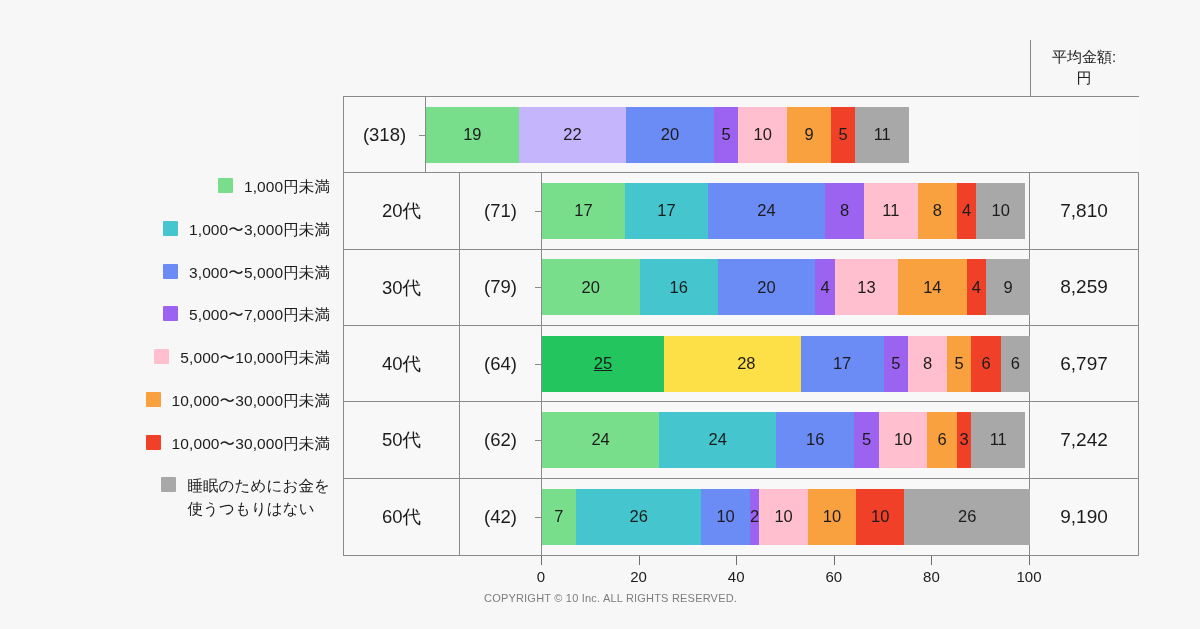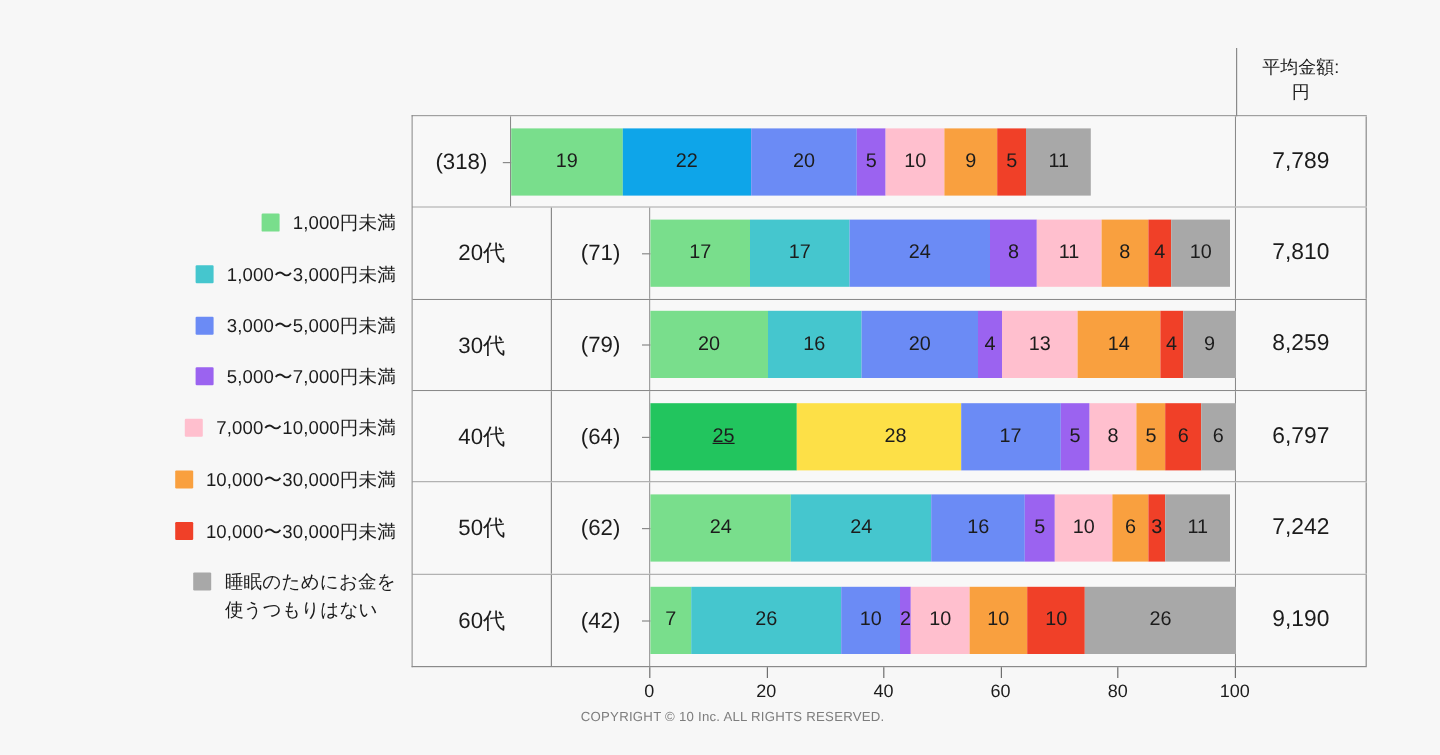--- a/index.html
+++ b/index.html
@@ -206,21 +206,21 @@
     <div class="legend-item">
       <span class="legend-swatch" style="background: rgb(107, 139, 245);"></span>
       <span class="legend-label">3,000〜5,000円未満</span>
     </div>
     <div class="legend-item">
       <span class="legend-swatch" style="background: rgb(155, 99, 240);"></span>
       <span class="legend-label">5,000〜7,000円未満</span>
     </div>
     <div class="legend-item">
       <span class="legend-swatch" style="background: rgb(255, 191, 206);"></span>
-      <span class="legend-label">7,000〜10,000円未満</span>
+      <span class="legend-label">5,000〜10,000円未満</span>
     </div>
     <div class="legend-item">
       <span class="legend-swatch" style="background: rgb(249, 160, 63);"></span>
       <span class="legend-label">10,000〜30,000円未満</span>
     </div>
     <div class="legend-item">
       <span class="legend-swatch" style="background: rgb(240, 64, 40);"></span>
       <span class="legend-label">10,000〜30,000円未満</span>
     </div>
     <div class="legend-item">
@@ -236,30 +236,29 @@
   <div id="avg-header">平均金額:
 円</div>
 
   <div id="table">
       <div class="row">
         <div class="cell-count">(318)</div>
         <div class="cell-bar">
           <div class="bar">
             <span class="bar-stub"></span>
             <div class="seg" style="width: 19%; background: rgb(121, 222, 140);">19</div>
-            <div class="seg" style="width: 22%; background: #0ea5e9;">22</div>
+            <div class="seg" style="width: 22%; background: #c4b5fd;">22</div>
             <div class="seg" style="width: 18%; background: rgb(107, 139, 245);">20</div>
             <div class="seg" style="width: 5%; background: rgb(155, 99, 240);">5</div>
             <div class="seg" style="width: 10%; background: rgb(255, 191, 206);">10</div>
             <div class="seg" style="width: 9%; background: rgb(249, 160, 63);">9</div>
             <div class="seg" style="width: 5%; background: rgb(240, 64, 40);">5</div>
             <div class="seg" style="width: 11%; background: rgb(168, 168, 168);">11</div>
           </div>
         </div>
-        <div class="cell-avg">7,789</div>
       </div>
       <div class="row">
         <div class="cell-label">20代</div>
         <div class="cell-count">(71)</div>
         <div class="cell-bar">
           <div class="bar">
             <span class="bar-stub"></span>
             <div class="seg" style="width: 17%; background: rgb(121, 222, 140);">17</div>
             <div class="seg" style="width: 17%; background: rgb(69, 198, 206);">17</div>
             <div class="seg" style="width: 24%; background: rgb(107, 139, 245);">24</div>

